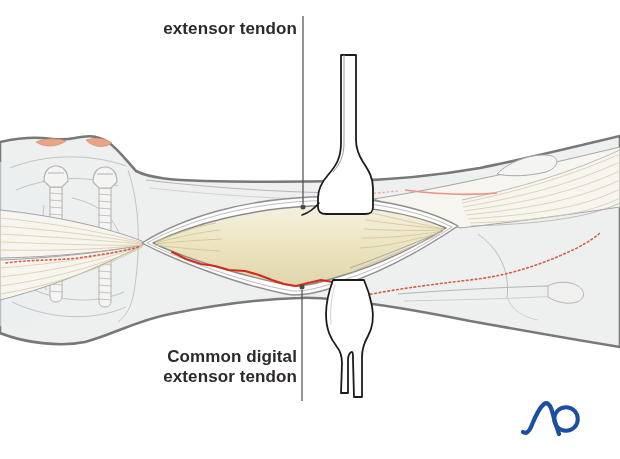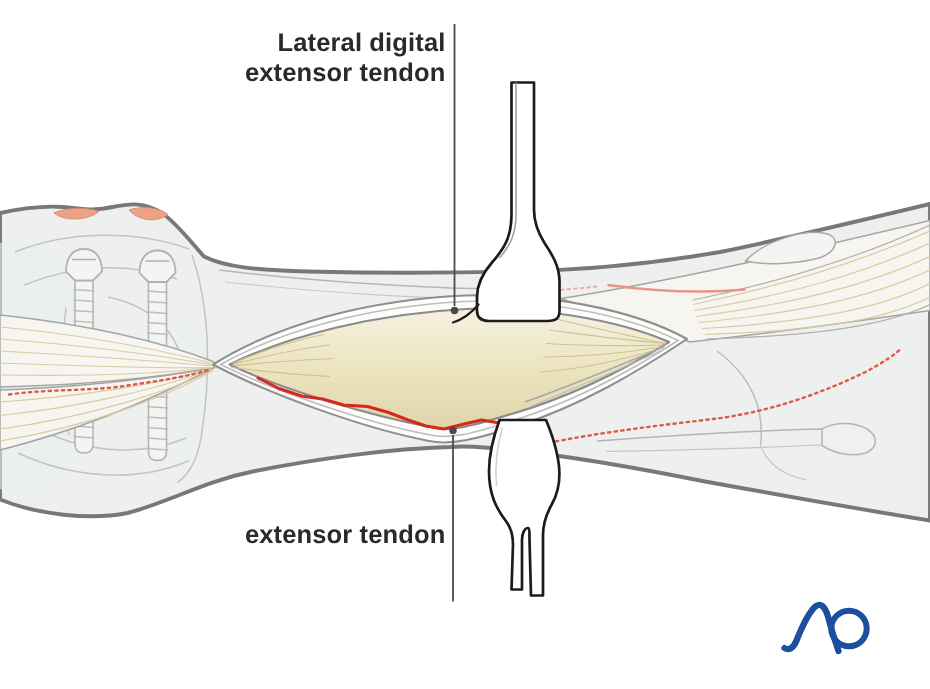--- a/index.html
+++ b/index.html
@@ -215,20 +215,20 @@
     <path class="leader" stroke-width="1.2" d="M302,290 L302,401"></path>
   </g>
 
   <g fill="none" stroke-linecap="round">
     <path class="logo-stroke" stroke-width="4.2" d="M523,432 C526,434 529,432 531,427 C535,417 539,408 544,404 C547,402 550,404 552,411 C554,419 557,428 559,434"></path>
     <circle class="logo-stroke" stroke-width="4" cx="566" cy="419" r="11.8"></circle>
   </g>
 </svg>
 
 <div class="anat-label label-lateral">
-  <div>Lateral digital</div>
   <div>extensor tendon</div>
 </div>
 <div class="anat-label label-common">
+  <div>Common digital</div>
   <div>extensor tendon</div>
 </div>
 
 </div>
 
 </body></html>

